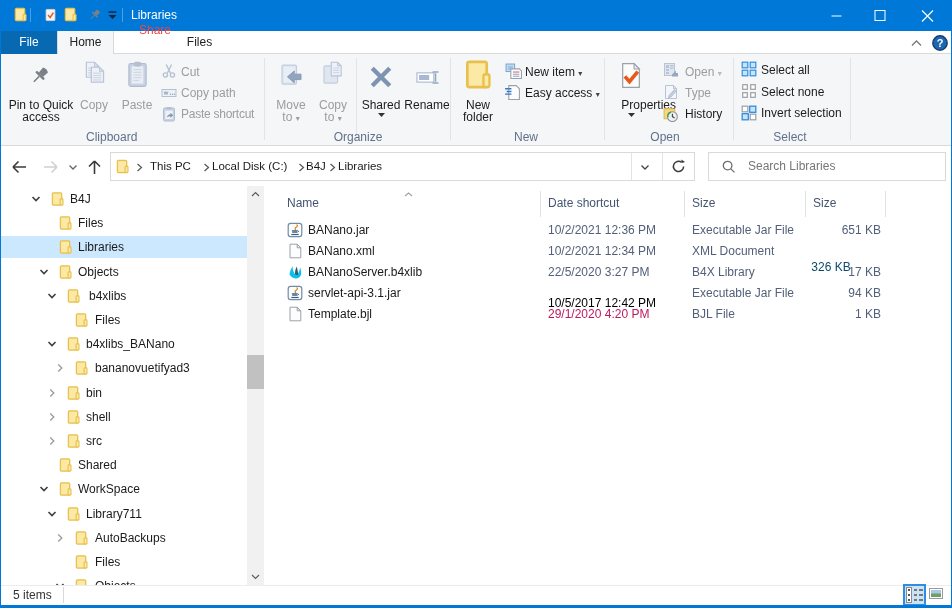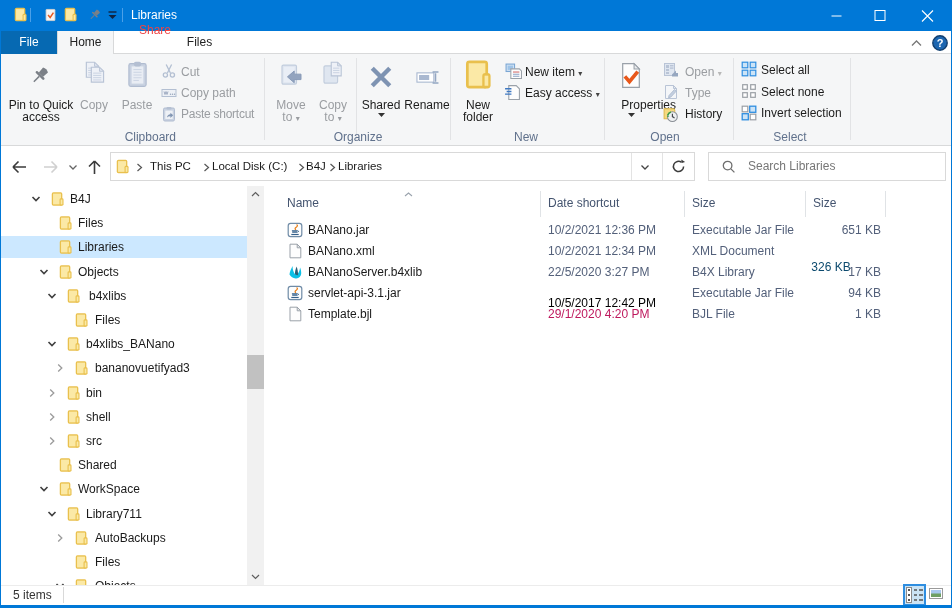--- a/index.html
+++ b/index.html
@@ -279,21 +279,21 @@
       <use href="#cpath"></use>
     </svg>
   </div>
 <div class="abs" style="left:181px;top:86px;color:#9a9da1">Copy path</div>
 <div class="abs" style="left:161px;top:106px;width:16px;height:16px">
     <svg width="16" height="16" viewBox="0 0 16 16">
       <use href="#pshort"></use>
     </svg>
   </div>
 <div class="abs" style="left:181px;top:107px;color:#9a9da1;letter-spacing:-0.25px">Paste shortcut</div>
-<div class="abs" style="left:86px;top:130px;width:90px;text-align:right;color:#60718c">Clipboard</div>
+<div class="abs" style="left:86px;top:130px;width:90px;text-align:left;color:#60718c">Clipboard</div>
 <div class="abs" style="left:277px;top:61px;width:29px;height:29px">
     <svg width="29" height="29" viewBox="0 0 32 32">
       <use href="#moveto"></use>
     </svg>
   </div>
 <div class="abs" style="left:246px;top:98px;width:90px;text-align:center;color:#9a9da1">Move</div>
 <div class="abs" style="left:246px;top:110px;width:90px;text-align:center;color:#9a9da1">to <span style="font-size:8px">▾</span></div>
 <div class="abs" style="left:319px;top:60px;width:29px;height:29px">
     <svg width="29" height="29" viewBox="0 0 32 32">
       <use href="#copyto"></use>

